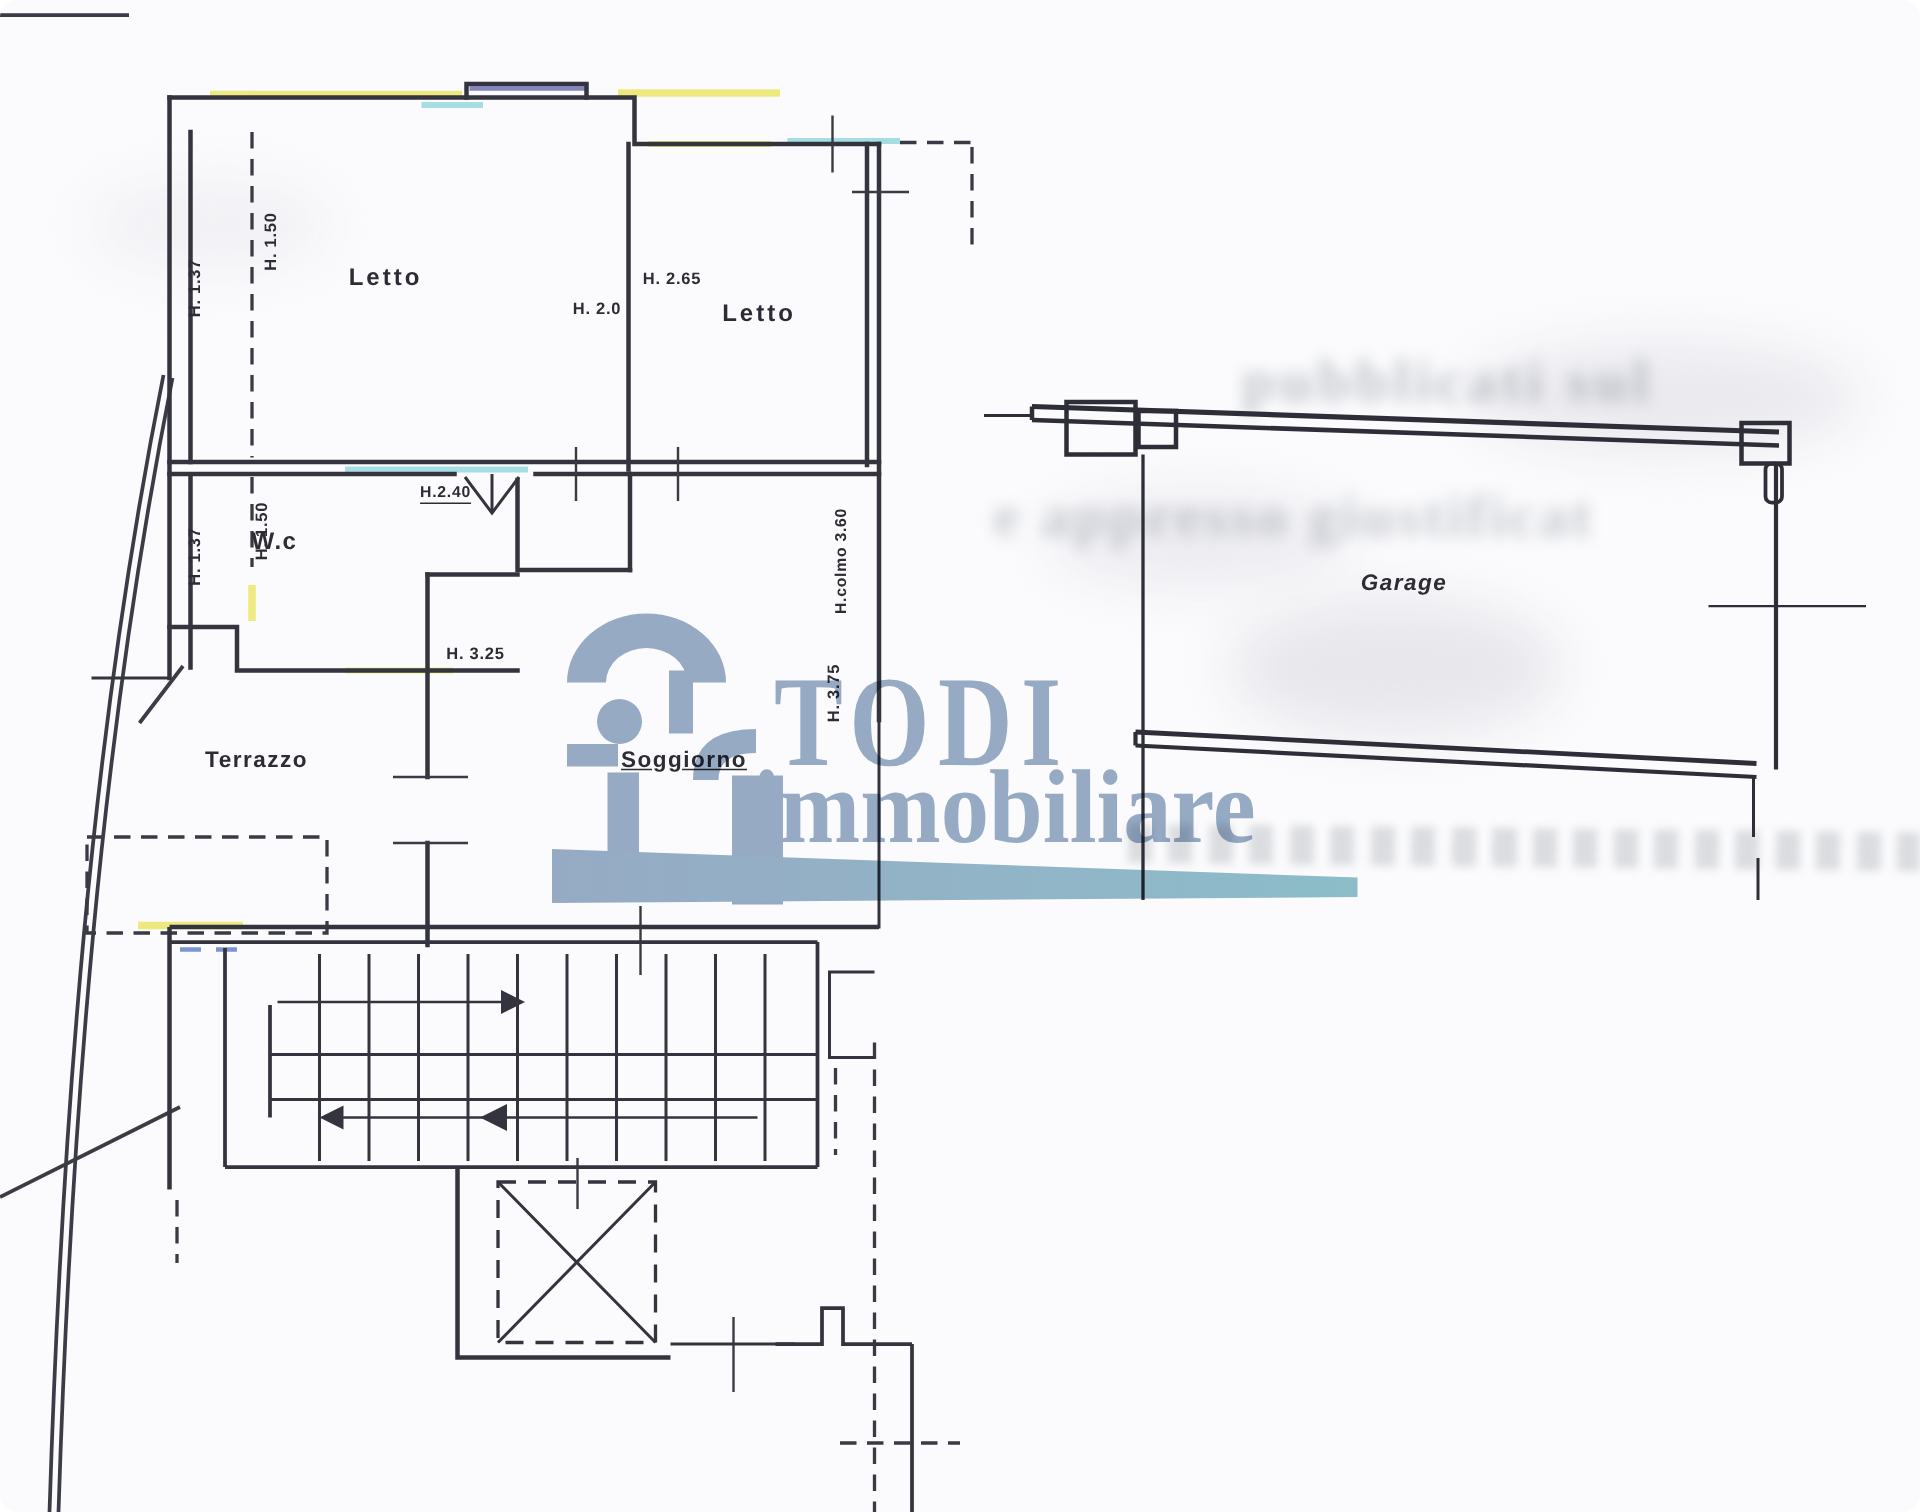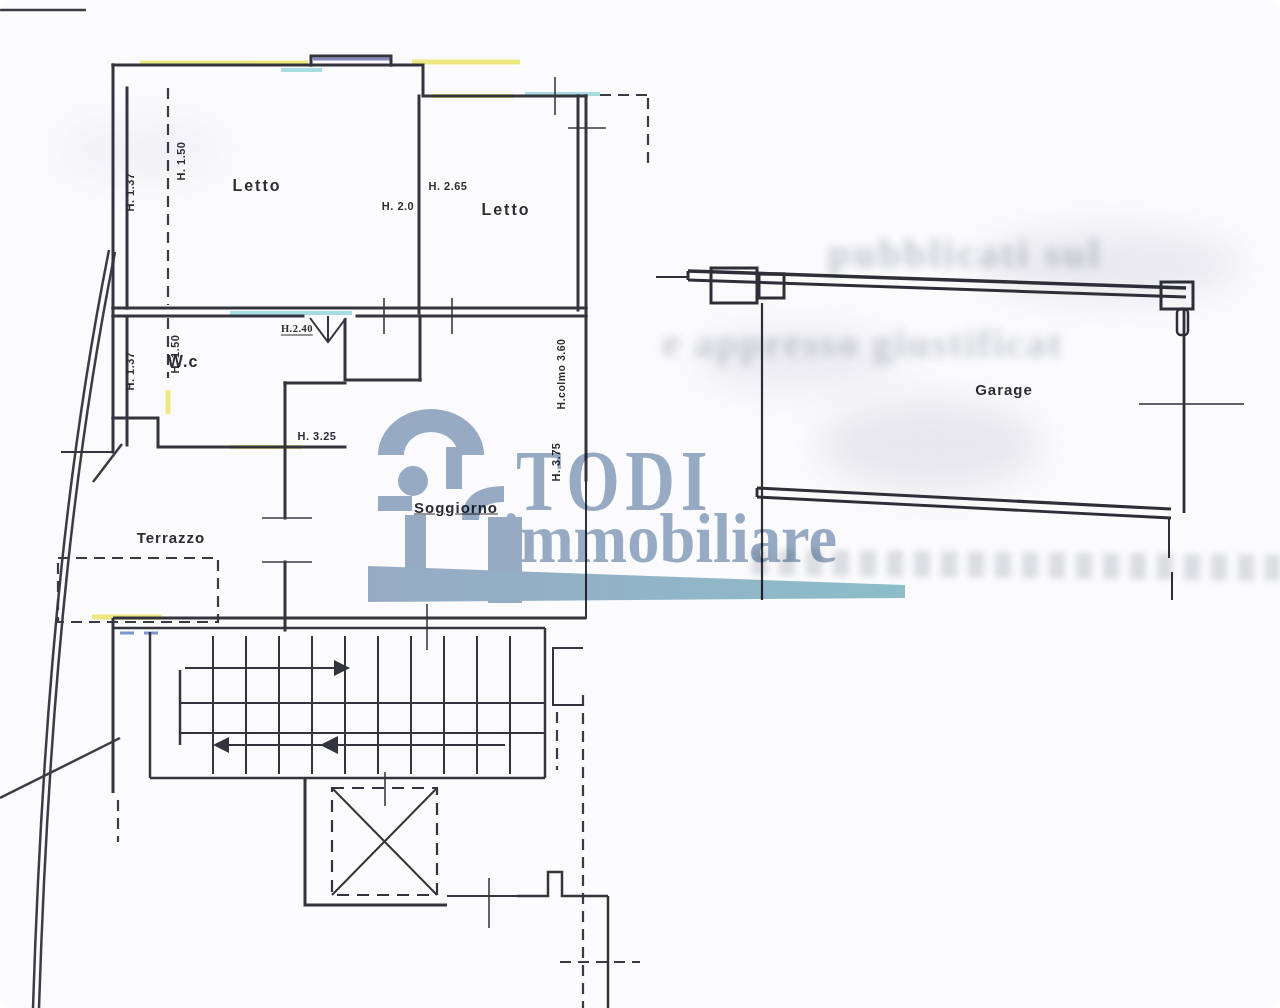--- a/index.html
+++ b/index.html
@@ -158,30 +158,30 @@
       <path stroke-width="2" d="M1169,518 V558"></path>
       <path stroke-width="2" d="M1172,572 V600"></path>
       <path stroke-width="1.5" d="M1139,404 H1244"></path>
     </g>
   </svg>
 
   <div class="lbl room" style="left:257px;top:186px;font-size:16px;letter-spacing:2px;">Letto</div>
   <div class="lbl room" style="left:506px;top:210px;font-size:16px;letter-spacing:2px;">Letto</div>
   <div class="lbl room" style="left:183px;top:362px;font-size:16px;">W.c</div>
   <div class="lbl room" style="left:456px;top:507px;text-decoration:underline;">Soggiorno</div>
-  <div class="lbl room" style="left:171px;top:537px;">Terrazzo</div>
-  <div class="lbl room" style="left:1004px;top:389px;">Garage</div>
+  <div class="lbl room" style="left:171px;top:507px;">Terrazzo</div>
+  <div class="lbl room" style="left:936px;top:389px;font-style:italic;">Garage</div>
 
   <div class="lbl meas v" style="left:130px;top:192px;">H. 1.37</div>
   <div class="lbl meas v" style="left:181px;top:161px;">H. 1.50</div>
   <div class="lbl meas" style="left:398px;top:186px;margin-top:20px;">H. 2.0</div>
   <div class="lbl meas" style="left:448px;top:186px;text-align:right;">H. 2.65</div>
   <div class="lbl meas v" style="left:130px;top:371px;">H. 1.37</div>
   <div class="lbl meas v" style="left:175px;top:354px;">H. 1.50</div>
-  <div class="lbl meas u" style="left:297px;top:329px;font-size:10.5px;font-family:Liberation Serif, serif;">H.2.40</div>
+  <div class="lbl meas u" style="left:297px;top:329px;font-size:10.5px;">H.2.40</div>
   <div class="lbl meas" style="left:317px;top:436px;">H. 3.25</div>
   <div class="lbl meas v" style="left:561px;top:374px;font-size:10.5px;">H.colmo 3.60</div>
   <div class="lbl meas v" style="left:556px;top:462px;">H. 3.75</div>
 
   <div class="watermark">
     <svg width="200" height="210" viewBox="0 0 200 210" style="position:absolute;left:378px;top:403px;" fill="#8aa2be" stroke="none">
       <path d="M0,52 A53,46 0 0 1 106,52 L80,52 A27,23 0 0 0 26,52 Z"></path>
       <rect x="68" y="44" width="16" height="42"></rect>
       <circle cx="35" cy="78" r="15"></circle>
       <rect x="0" y="93" width="34" height="15"></rect>

